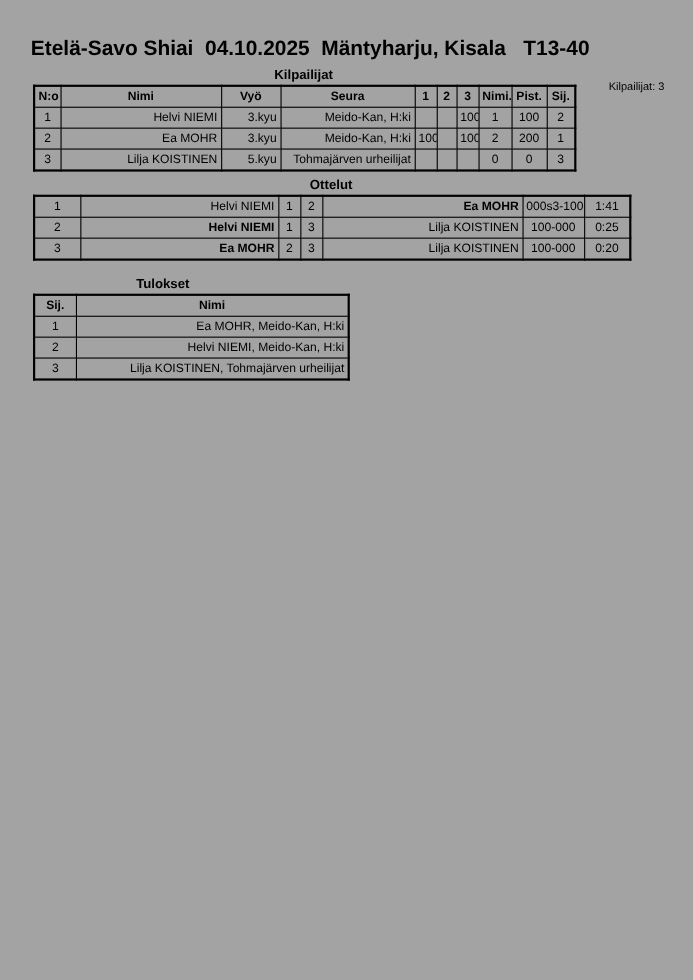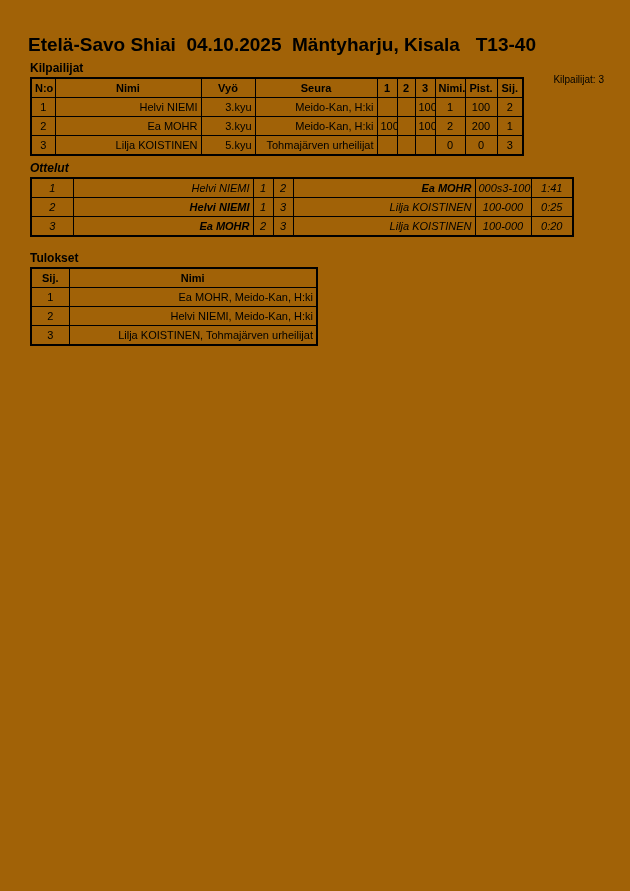--- a/index.html
+++ b/index.html
@@ -1,27 +1,27 @@
 <!DOCTYPE html>
 <html><head>
 <meta charset="utf-8">
 <style>
   html,body{margin:0;padding:0;background:#ffffff;}
   .page{
-    position:relative;width:630px;height:891px;background:#a16207;
+    position:relative;width:630px;height:891px;background:#a3a3a3;
     font-family:"Liberation Sans",sans-serif;color:#000;overflow:hidden;
   }
   .title{
     padding-top:34px;margin-left:28px;
     font-size:19px;font-weight:bold;white-space:pre;letter-spacing:0px;
   }
   .comp-count{position:absolute;top:74px;right:26px;font-size:10px;}
   .section{margin-left:30px;}
-  .caption{font-weight:bold;font-size:12px;text-align:left;margin:5px 0 2px 0;}
-  .sec2{margin-top:0;font-style:italic;}
+  .caption{font-weight:bold;font-size:12px;text-align:center;margin:5px 0 2px 0;}
+  .sec2{margin-top:0;}
   .sec3{margin-top:14px;}
   table{border-collapse:collapse;table-layout:fixed;padding-left:44px;}
   .tbl{border:2px solid #000;}
   .tbl th,.tbl td{
     border:1px solid #000;font-size:11px;height:18px;padding:0 3px;
     white-space:nowrap;overflow:hidden;line-height:1.1;vertical-align:middle;
   }
   .tbl th{font-weight:bold;text-align:center;}
   .al{text-align:right;}
   .ac{text-align:center;}

